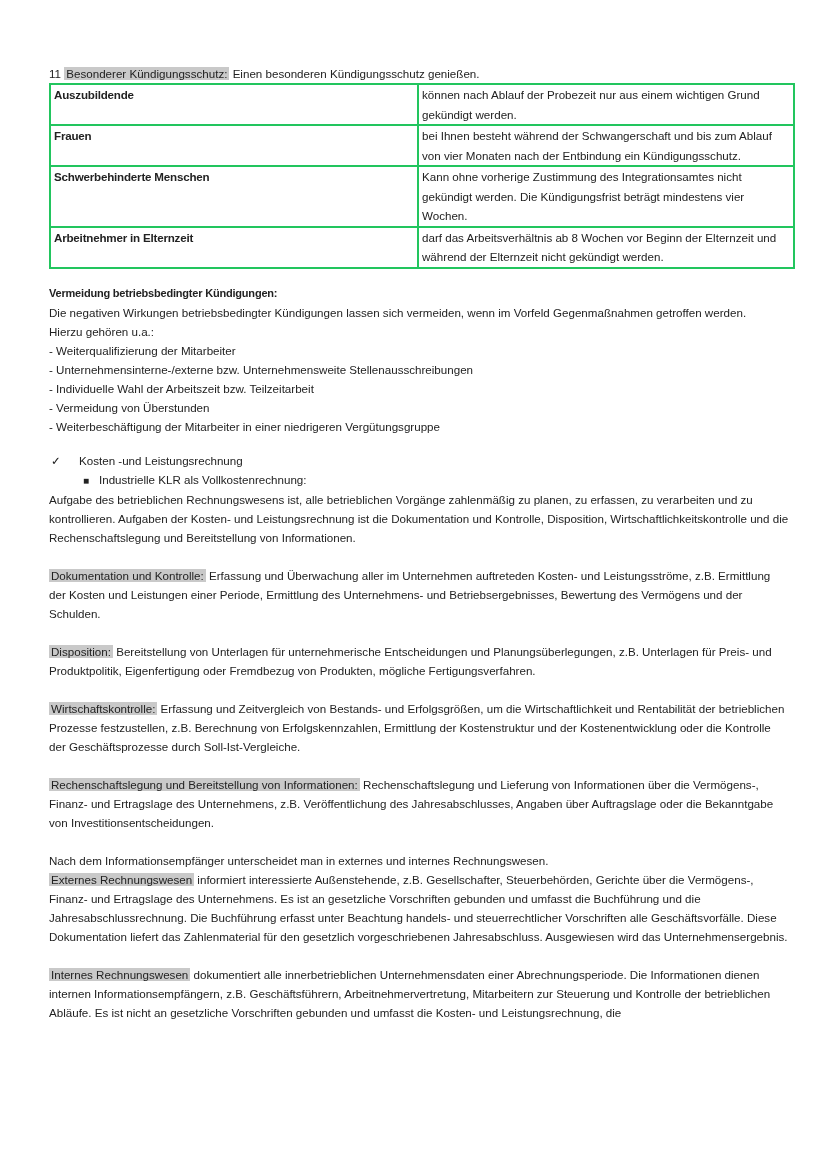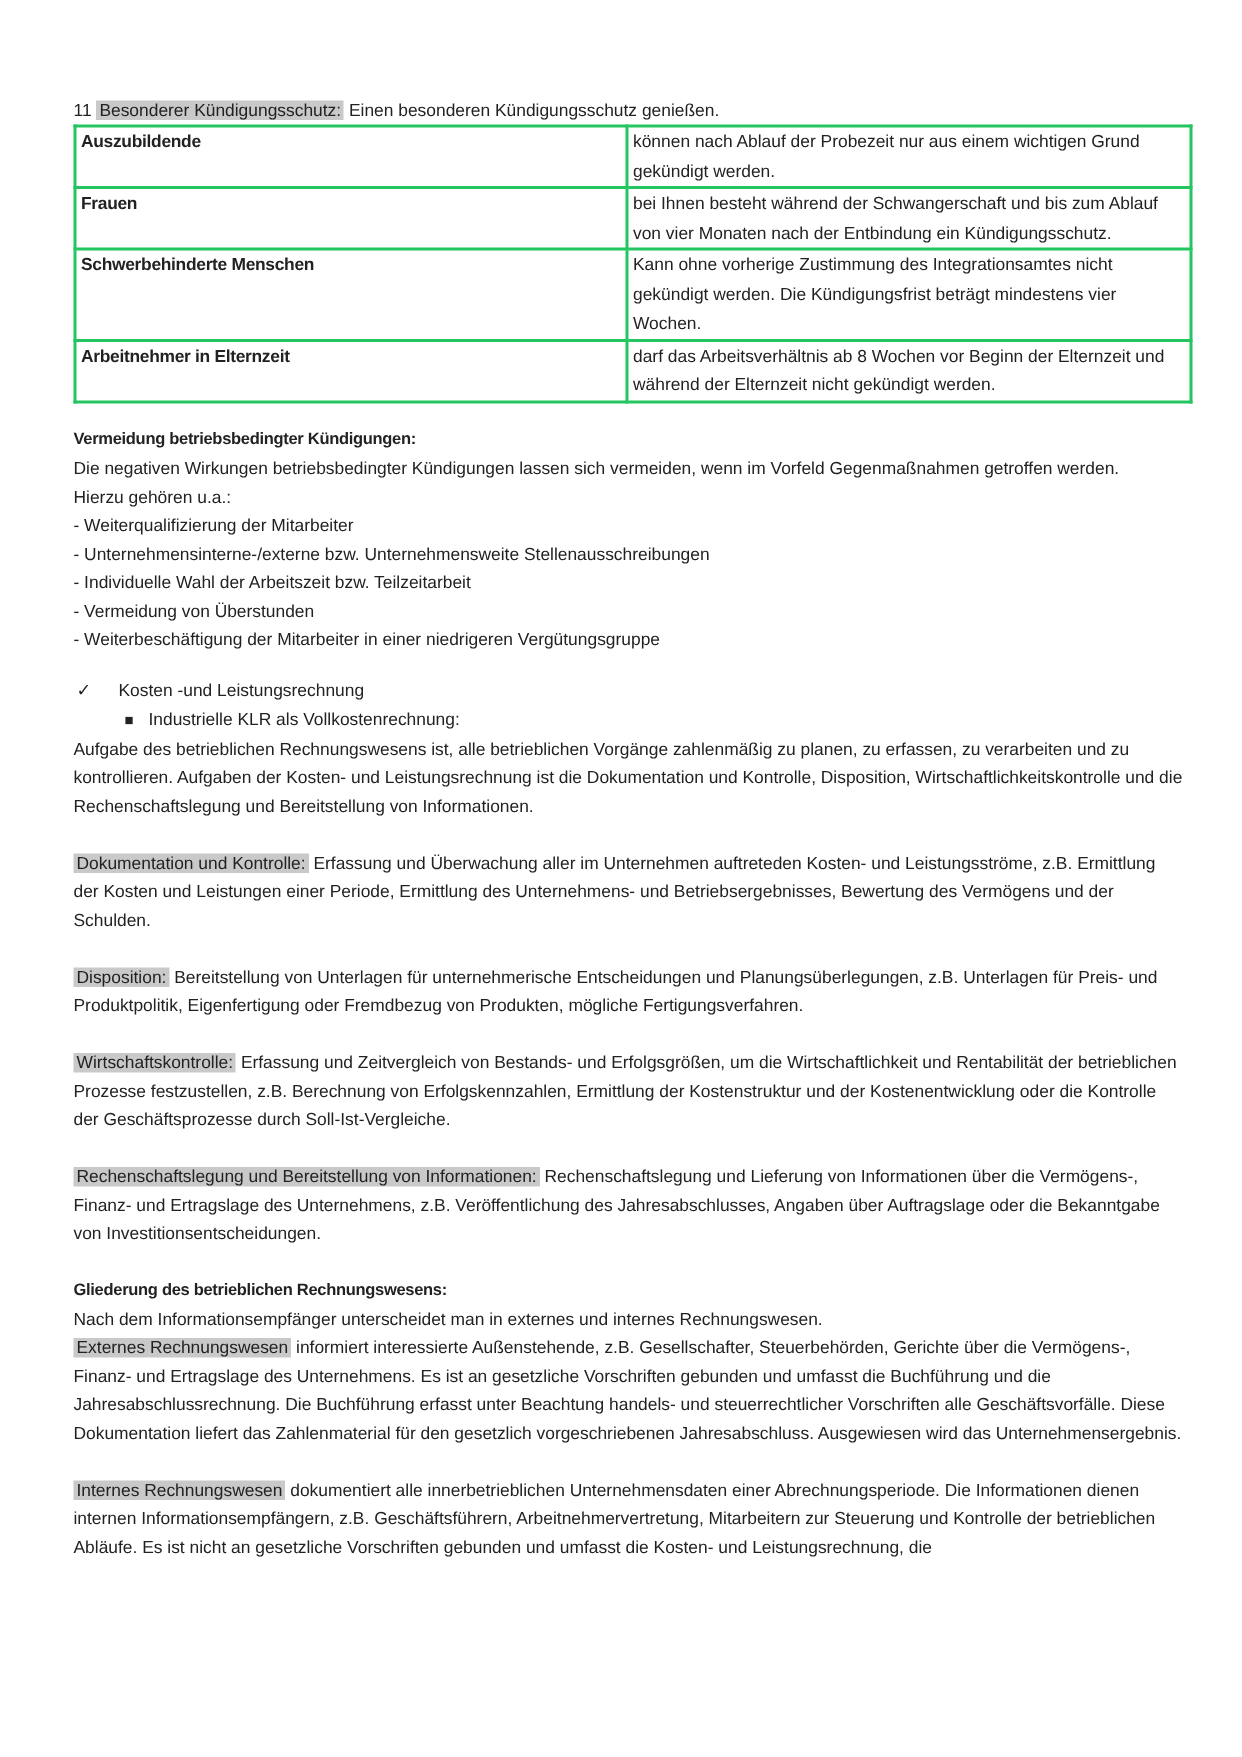--- a/index.html
+++ b/index.html
@@ -89,20 +89,19 @@
   <div class="gap19"></div>
   <p><span class="hl">Disposition:</span><span> Bereitstellung von Unterlagen für unternehmerische Entscheidungen und Planungsüberlegungen, z.B. Unterlagen für Preis- und Produktpolitik, Eigenfertigung oder Fremdbezug von Produkten, mögliche Fertigungsverfahren.</span></p>
   <div class="gap19"></div>
   <p><span class="hl">Wirtschaftskontrolle:</span><span> Erfassung und Zeitvergleich von Bestands- und Erfolgsgrößen, um die Wirtschaftlichkeit und Rentabilität der betrieblichen Prozesse festzustellen, z.B. Berechnung von Erfolgskennzahlen, Ermittlung der Kostenstruktur und der Kostenentwicklung oder die Kontrolle der Geschäftsprozesse durch Soll-Ist-Vergleiche.</span></p>
   <div class="gap19"></div>
   <p><span class="hl">Rechenschaftslegung und Bereitstellung von Informationen:</span><span> Rechenschaftslegung und Lieferung von Informationen über die Vermögens-, Finanz- und Ertragslage des Unternehmens, z.B. Veröffentlichung des Jahresabschlusses, Angaben über Auftragslage oder die Bekanntgabe von Investitionsentscheidungen.</span></p>
 
   <div class="gap19"></div>
 
   <div class="sec">
-    <h3>Gliederung des betrieblichen Rechnungswesens:</h3>
     <p>Nach dem Informationsempfänger unterscheidet man in externes und internes Rechnungswesen.</p>
     <p><span class="hl">Externes Rechnungswesen</span><span> informiert interessierte Außenstehende, z.B. Gesellschafter, Steuerbehörden, Gerichte über die Vermögens-, Finanz- und Ertragslage des Unternehmens. Es ist an gesetzliche Vorschriften gebunden und umfasst die Buchführung und die Jahresabschlussrechnung. Die Buchführung erfasst unter Beachtung handels- und steuerrechtlicher Vorschriften alle Geschäftsvorfälle. Diese Dokumentation liefert das Zahlenmaterial für den gesetzlich vorgeschriebenen Jahresabschluss. Ausgewiesen wird das Unternehmensergebnis.</span></p>
     <div class="gap19"></div>
     <p><span class="hl">Internes Rechnungswesen</span><span> dokumentiert alle innerbetrieblichen Unternehmensdaten einer Abrechnungsperiode. Die Informationen dienen internen Informationsempfängern, z.B. Geschäftsführern, Arbeitnehmervertretung, Mitarbeitern zur Steuerung und Kontrolle der betrieblichen Abläufe. Es ist nicht an gesetzliche Vorschriften gebunden und umfasst die Kosten- und Leistungsrechnung, die</span></p>
   </div>
 
 </div>
 
 </body></html>

